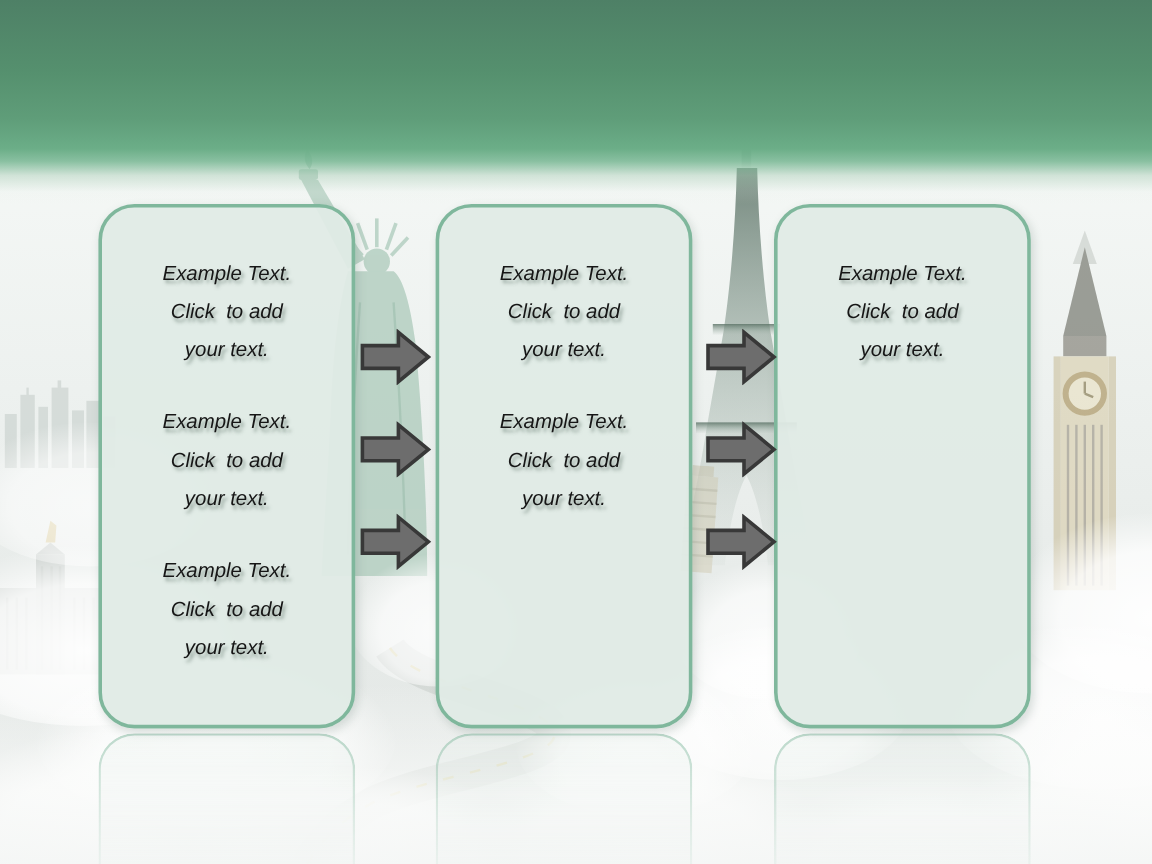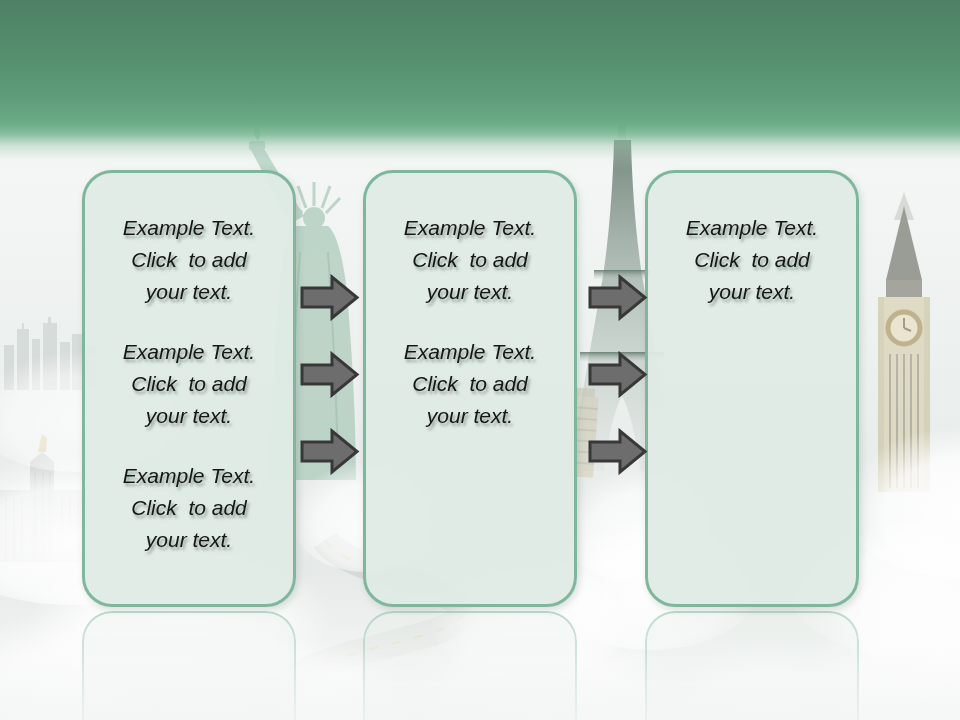--- a/index.html
+++ b/index.html
@@ -30,21 +30,21 @@
   .process-box{
     position:absolute;top:170px;width:214px;height:437px;box-sizing:border-box;
     background:rgba(224,235,229,0.94);
     border:3px solid #7fb79c;border-radius:30px;z-index:30;
     box-shadow:2px 3px 7px rgba(100,125,112,0.22);
     padding:39px 12px 0 12px;
   }
   .box-1{left:82px;} .box-2{left:363px;} .box-3{left:645px;}
   .para{
     white-space:pre-wrap;text-align:center;color:#161616;
-    font-style:italic;font-size:21px;line-height:32px;margin:0 0 28px 0;
+    font-style:italic;font-size:17px;line-height:32px;margin:0 0 28px 0;
     text-shadow:2px 3px 3px rgba(74,96,85,0.55);
   }
   
   .box-reflection{
     position:absolute;top:611px;width:214px;height:150px;box-sizing:border-box;
     background:rgba(228,238,233,0.42);
     border:2px solid rgba(127,183,156,0.65);border-radius:30px;z-index:20;
     -webkit-mask-image:linear-gradient(180deg,rgba(0,0,0,.75) 0%,rgba(0,0,0,.3) 50%,rgba(0,0,0,0) 92%);
     mask-image:linear-gradient(180deg,rgba(0,0,0,.75) 0%,rgba(0,0,0,.3) 50%,rgba(0,0,0,0) 92%);
   }

